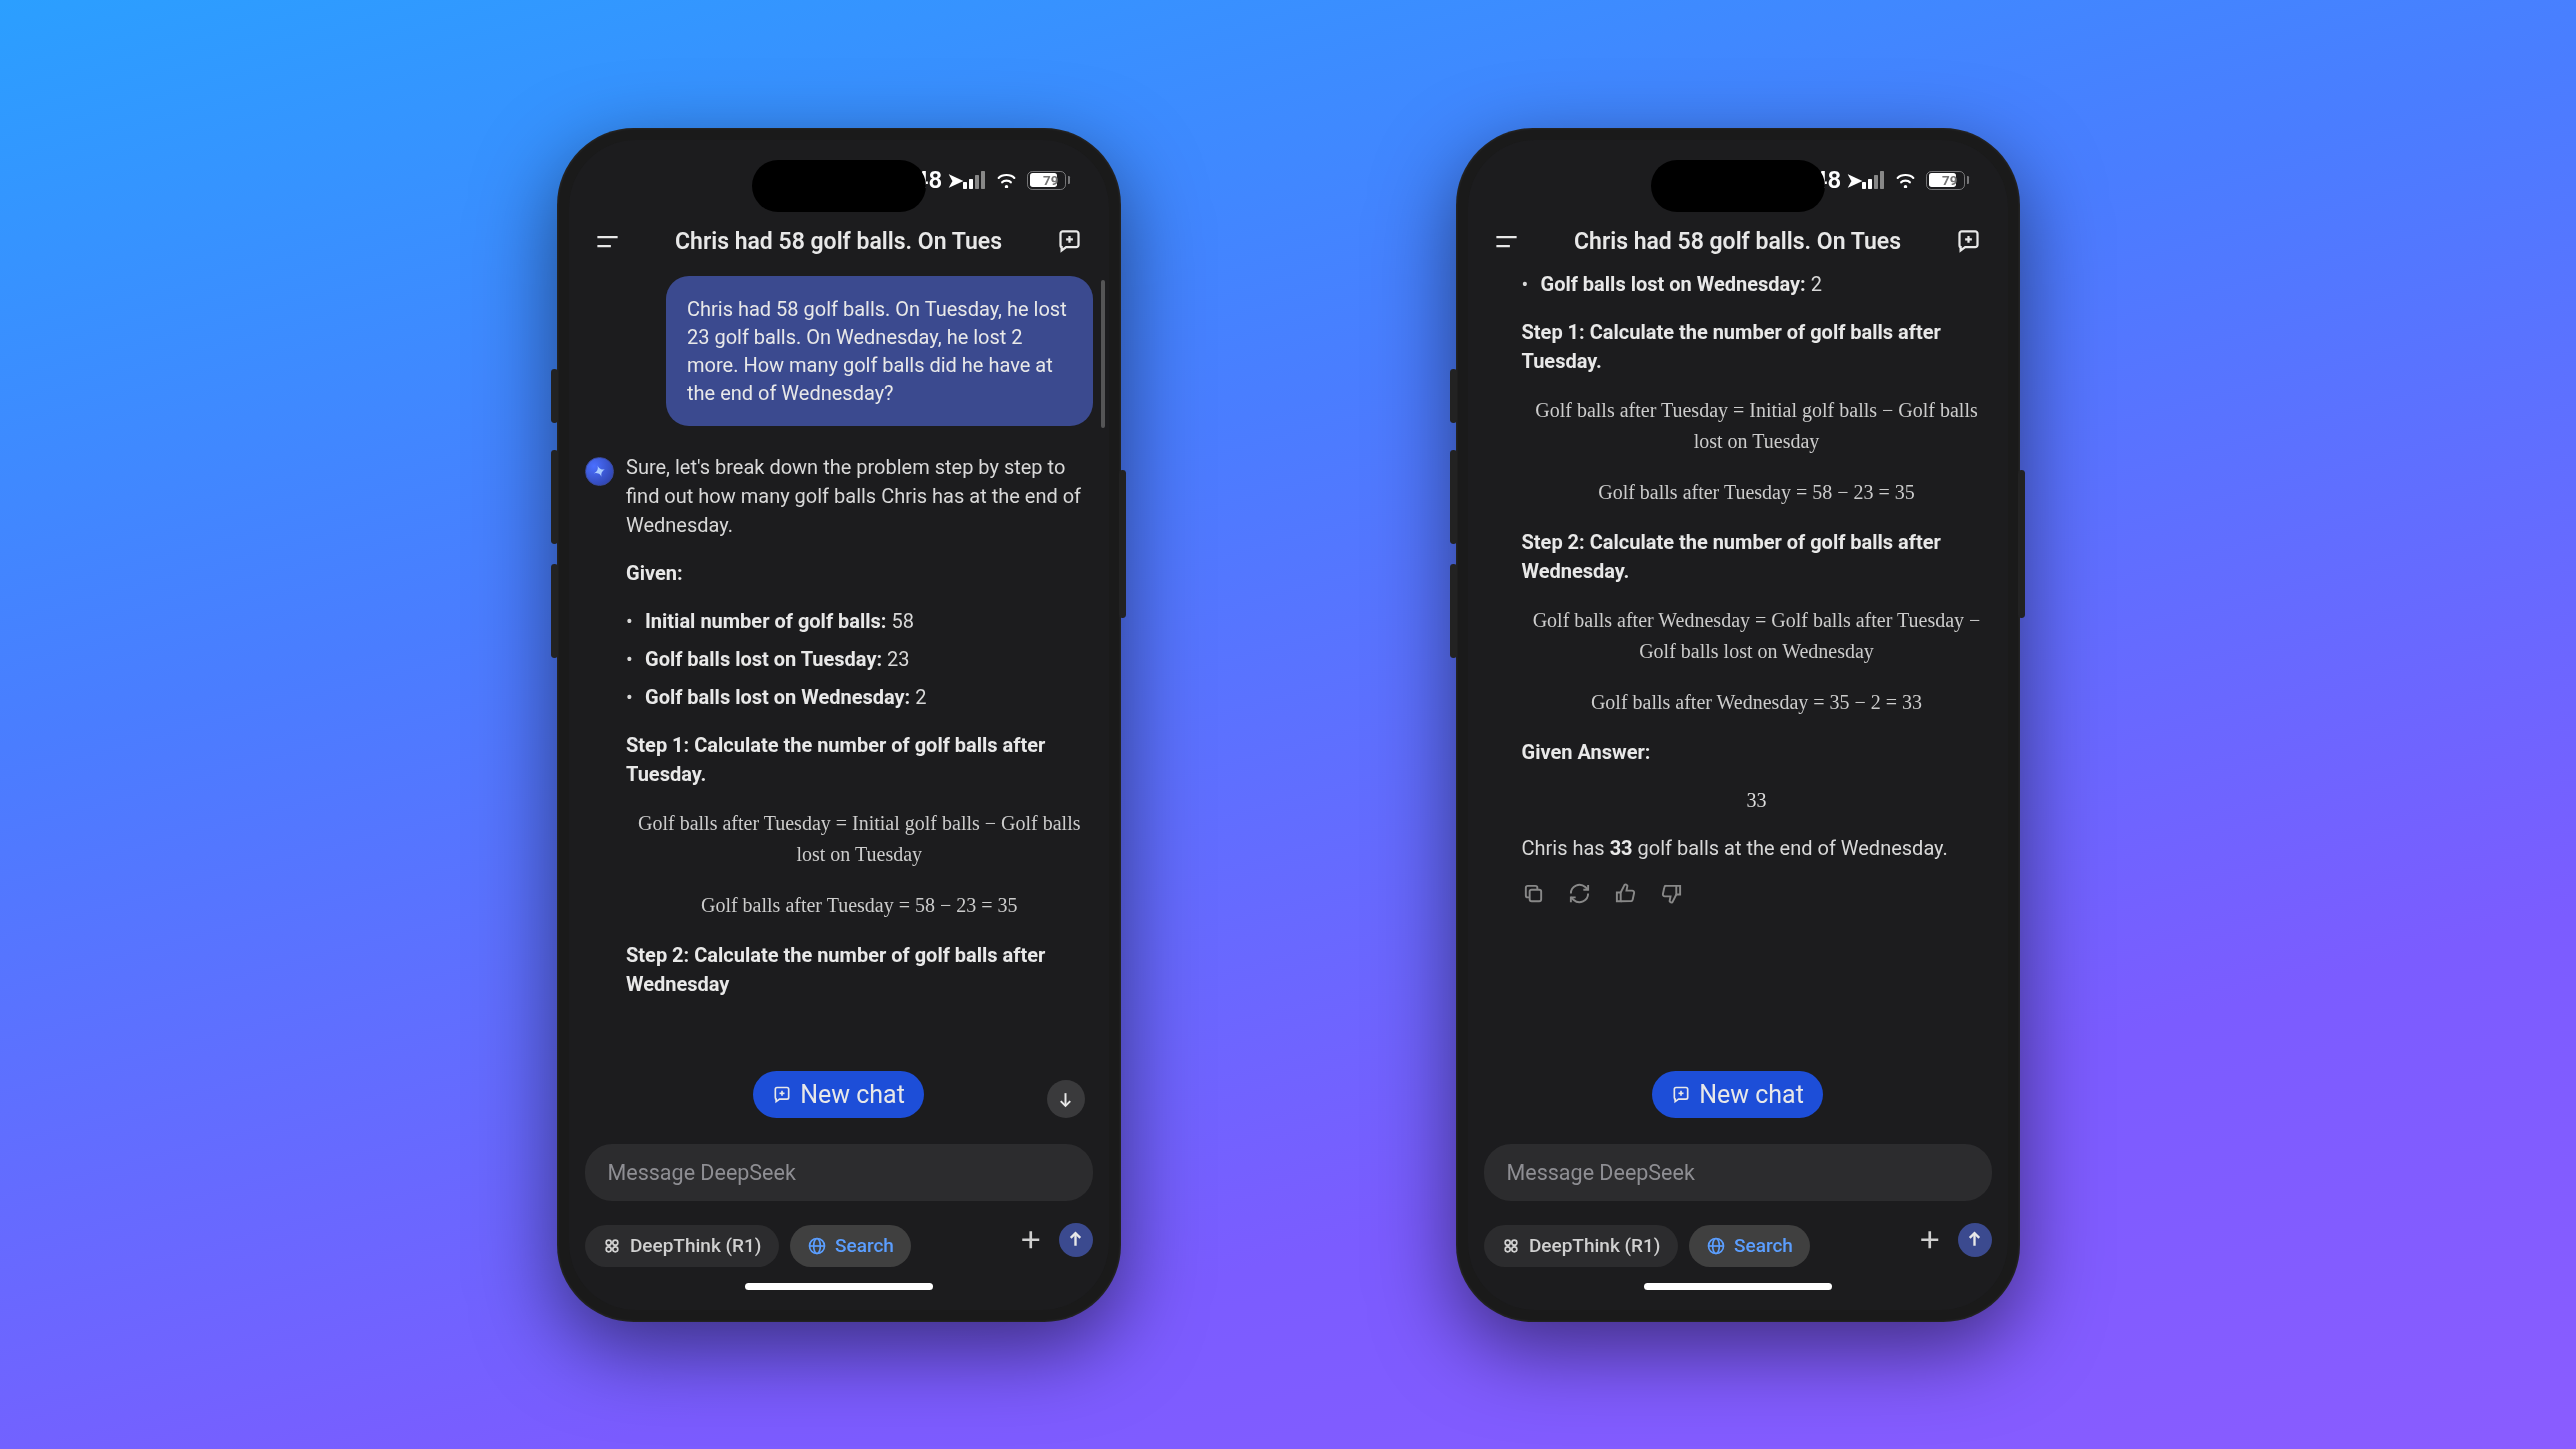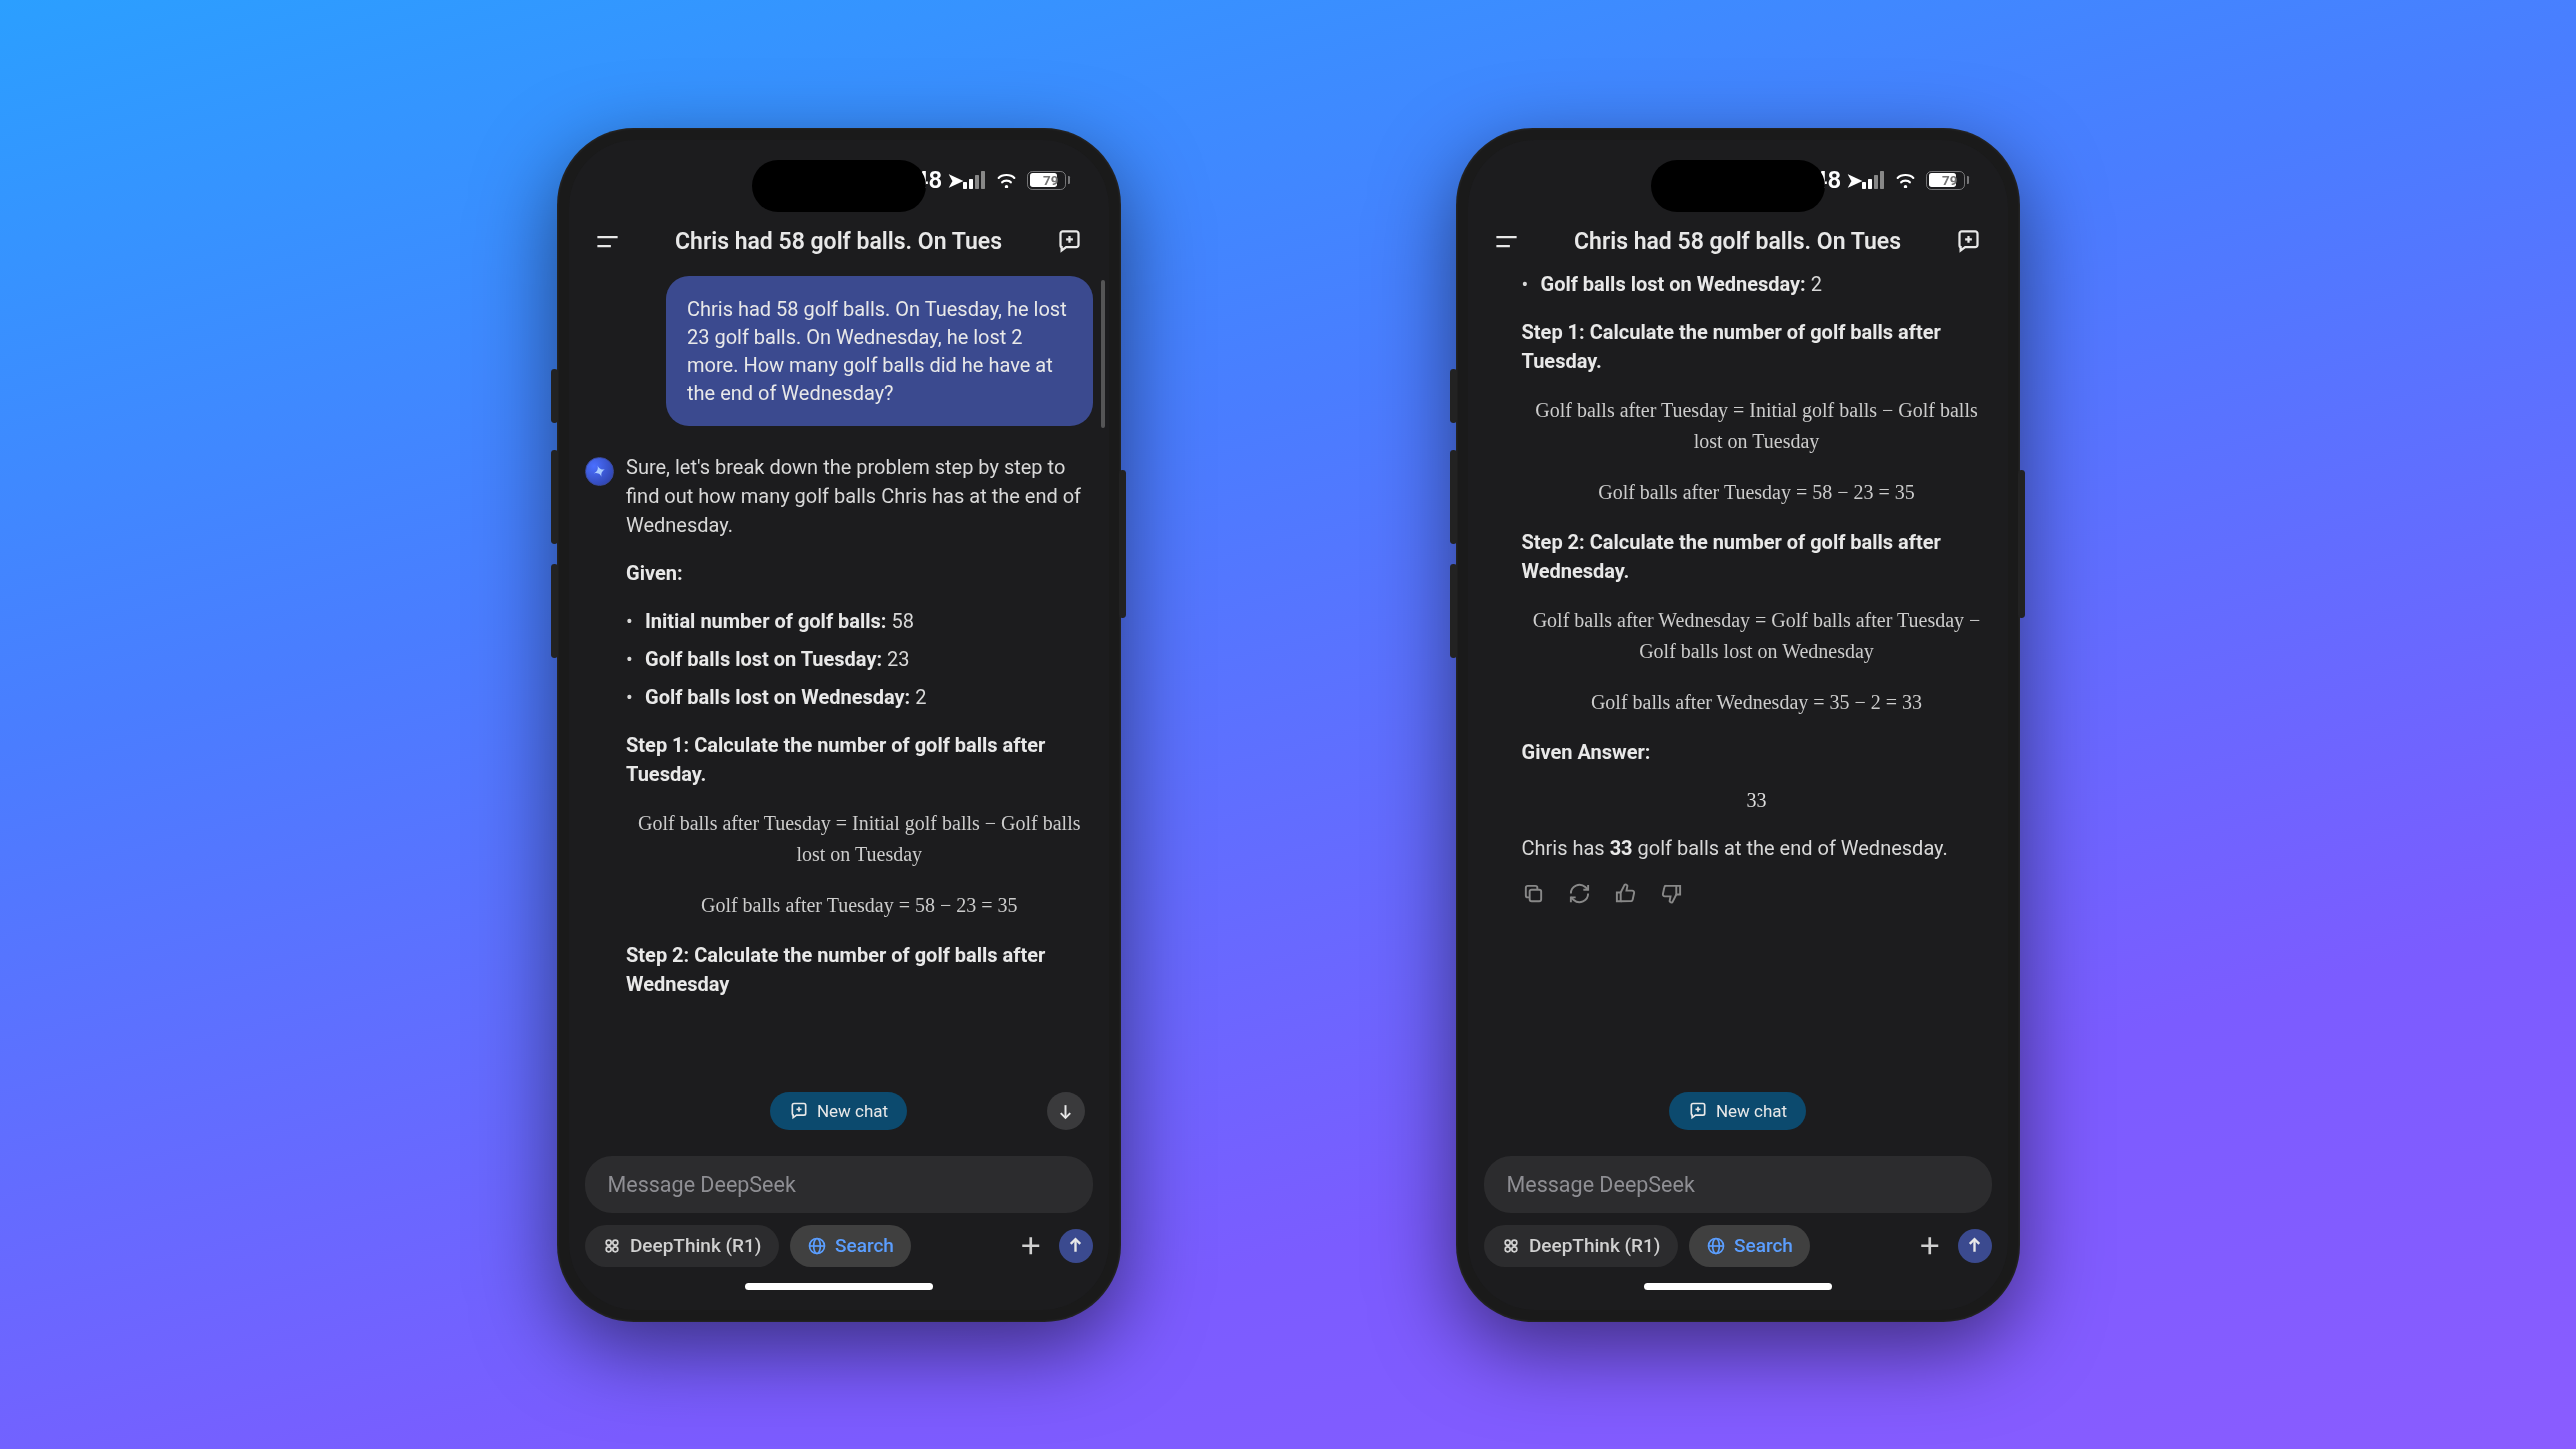--- a/index.html
+++ b/index.html
@@ -170,28 +170,28 @@
 
   .float-area {
     position: absolute;
     bottom: 0; left: 0; right: 0;
     display: flex;
     justify-content: center;
     padding: 0 24px 14.8px;
     pointer-events: none;
   }
   .new-chat-pill {
-    background: #0c4a6e;
+    background: #1d4ed8;
     color: #e8e8e8;
     border-radius: 27px;
     padding: 9.4px 19px;
     display: flex;
     align-items: center;
     gap: 8px;
-    font-size: 17px;
+    font-size: 25px;
     pointer-events: auto;
   }
   .new-chat-pill svg { width: 20px; height: 20px; stroke: currentColor; fill: none; stroke-width: 2; }
   .scroll-down-btn {
     position: absolute;
     right: 24px;
     bottom: 14.8px;
     width: 38px; height: 38px;
     border-radius: 50%;
     background: #3a3a3c;
@@ -218,20 +218,21 @@
     padding: 12px 0 5.4px;
   }
   .chip {
     display: flex;
     align-items: center;
     gap: 8px;
     border-radius: 24px;
     padding: 9.4px 17.4px;
     font-size: 19px;
     font-weight: 500;
+    margin-top: 12px;
   }
   .chip svg { width: 20px; height: 20px; stroke: currentColor; fill: none; stroke-width: 2; }
   .chip-deepthink { background: #2c2c2e; color: #d0d0d0; }
   .chip-search { background: #404040; color: #5b9eff; }
   .spacer { flex: 1; }
   .round-btn {
     width: 34px; height: 34px; border-radius: 50%;
     display: flex; align-items: center; justify-content: center;
   }
   .plus-btn { color: #d0d0d0; }

